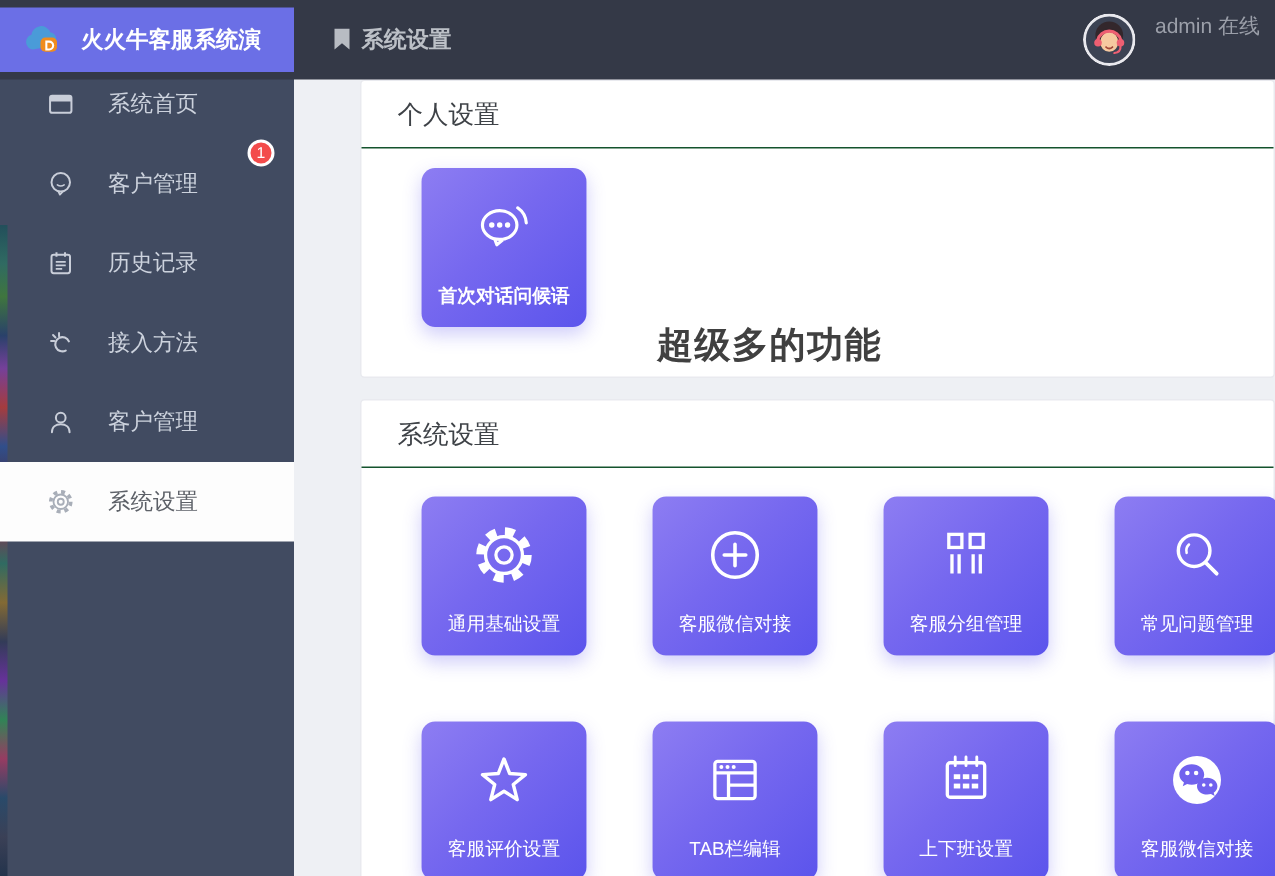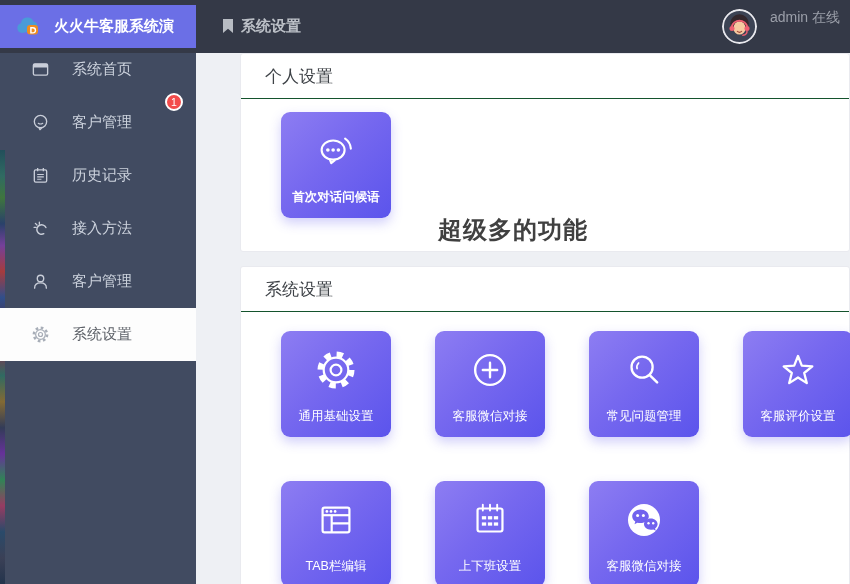--- a/index.html
+++ b/index.html
@@ -192,20 +192,30 @@
         <div class="tile">
           <span class="ticon">
             <svg width="46" height="46" viewBox="0 0 48 48">
               <circle cx="24" cy="24" r="15.5" fill="none" stroke="#fff" stroke-width="2.5"></circle>
               <path d="M24 16.5 v15 M16.5 24 h15" stroke="#fff" stroke-width="2.5" stroke-linecap="round"></path>
             </svg>
           </span>
           <span class="tlabel">客服微信对接</span>
         </div>
 
+        <div class="tile">
+          <span class="ticon">
+            <svg width="44" height="44" viewBox="0 0 48 48">
+              <rect x="11.5" y="9" width="9.5" height="9.5" fill="none" stroke="#fff" stroke-width="2.4"></rect>
+              <rect x="27" y="9" width="9.5" height="9.5" fill="none" stroke="#fff" stroke-width="2.4"></rect>
+              <path d="M13.8 23.5 v14 M19 23.5 v14 M29.2 23.5 v14 M34.4 23.5 v14" stroke="#fff" stroke-width="2.4"></path>
+            </svg>
+          </span>
+          <span class="tlabel">客服分组管理</span>
+        </div>
 
         <div class="tile">
           <span class="ticon">
             <svg width="46" height="46" viewBox="0 0 48 48">
               <circle cx="22" cy="21" r="11" fill="none" stroke="#fff" stroke-width="2.4"></circle>
               <path d="M30.2 29.5 l7.5 7.5" stroke="#fff" stroke-width="2.6" stroke-linecap="round"></path>
               <path d="M16.8 22.5 a6 6 0 0 1 1.6 -5.8" fill="none" stroke="#fff" stroke-width="1.8" stroke-linecap="round"></path>
             </svg>
           </span>
           <span class="tlabel">常见问题管理</span>

